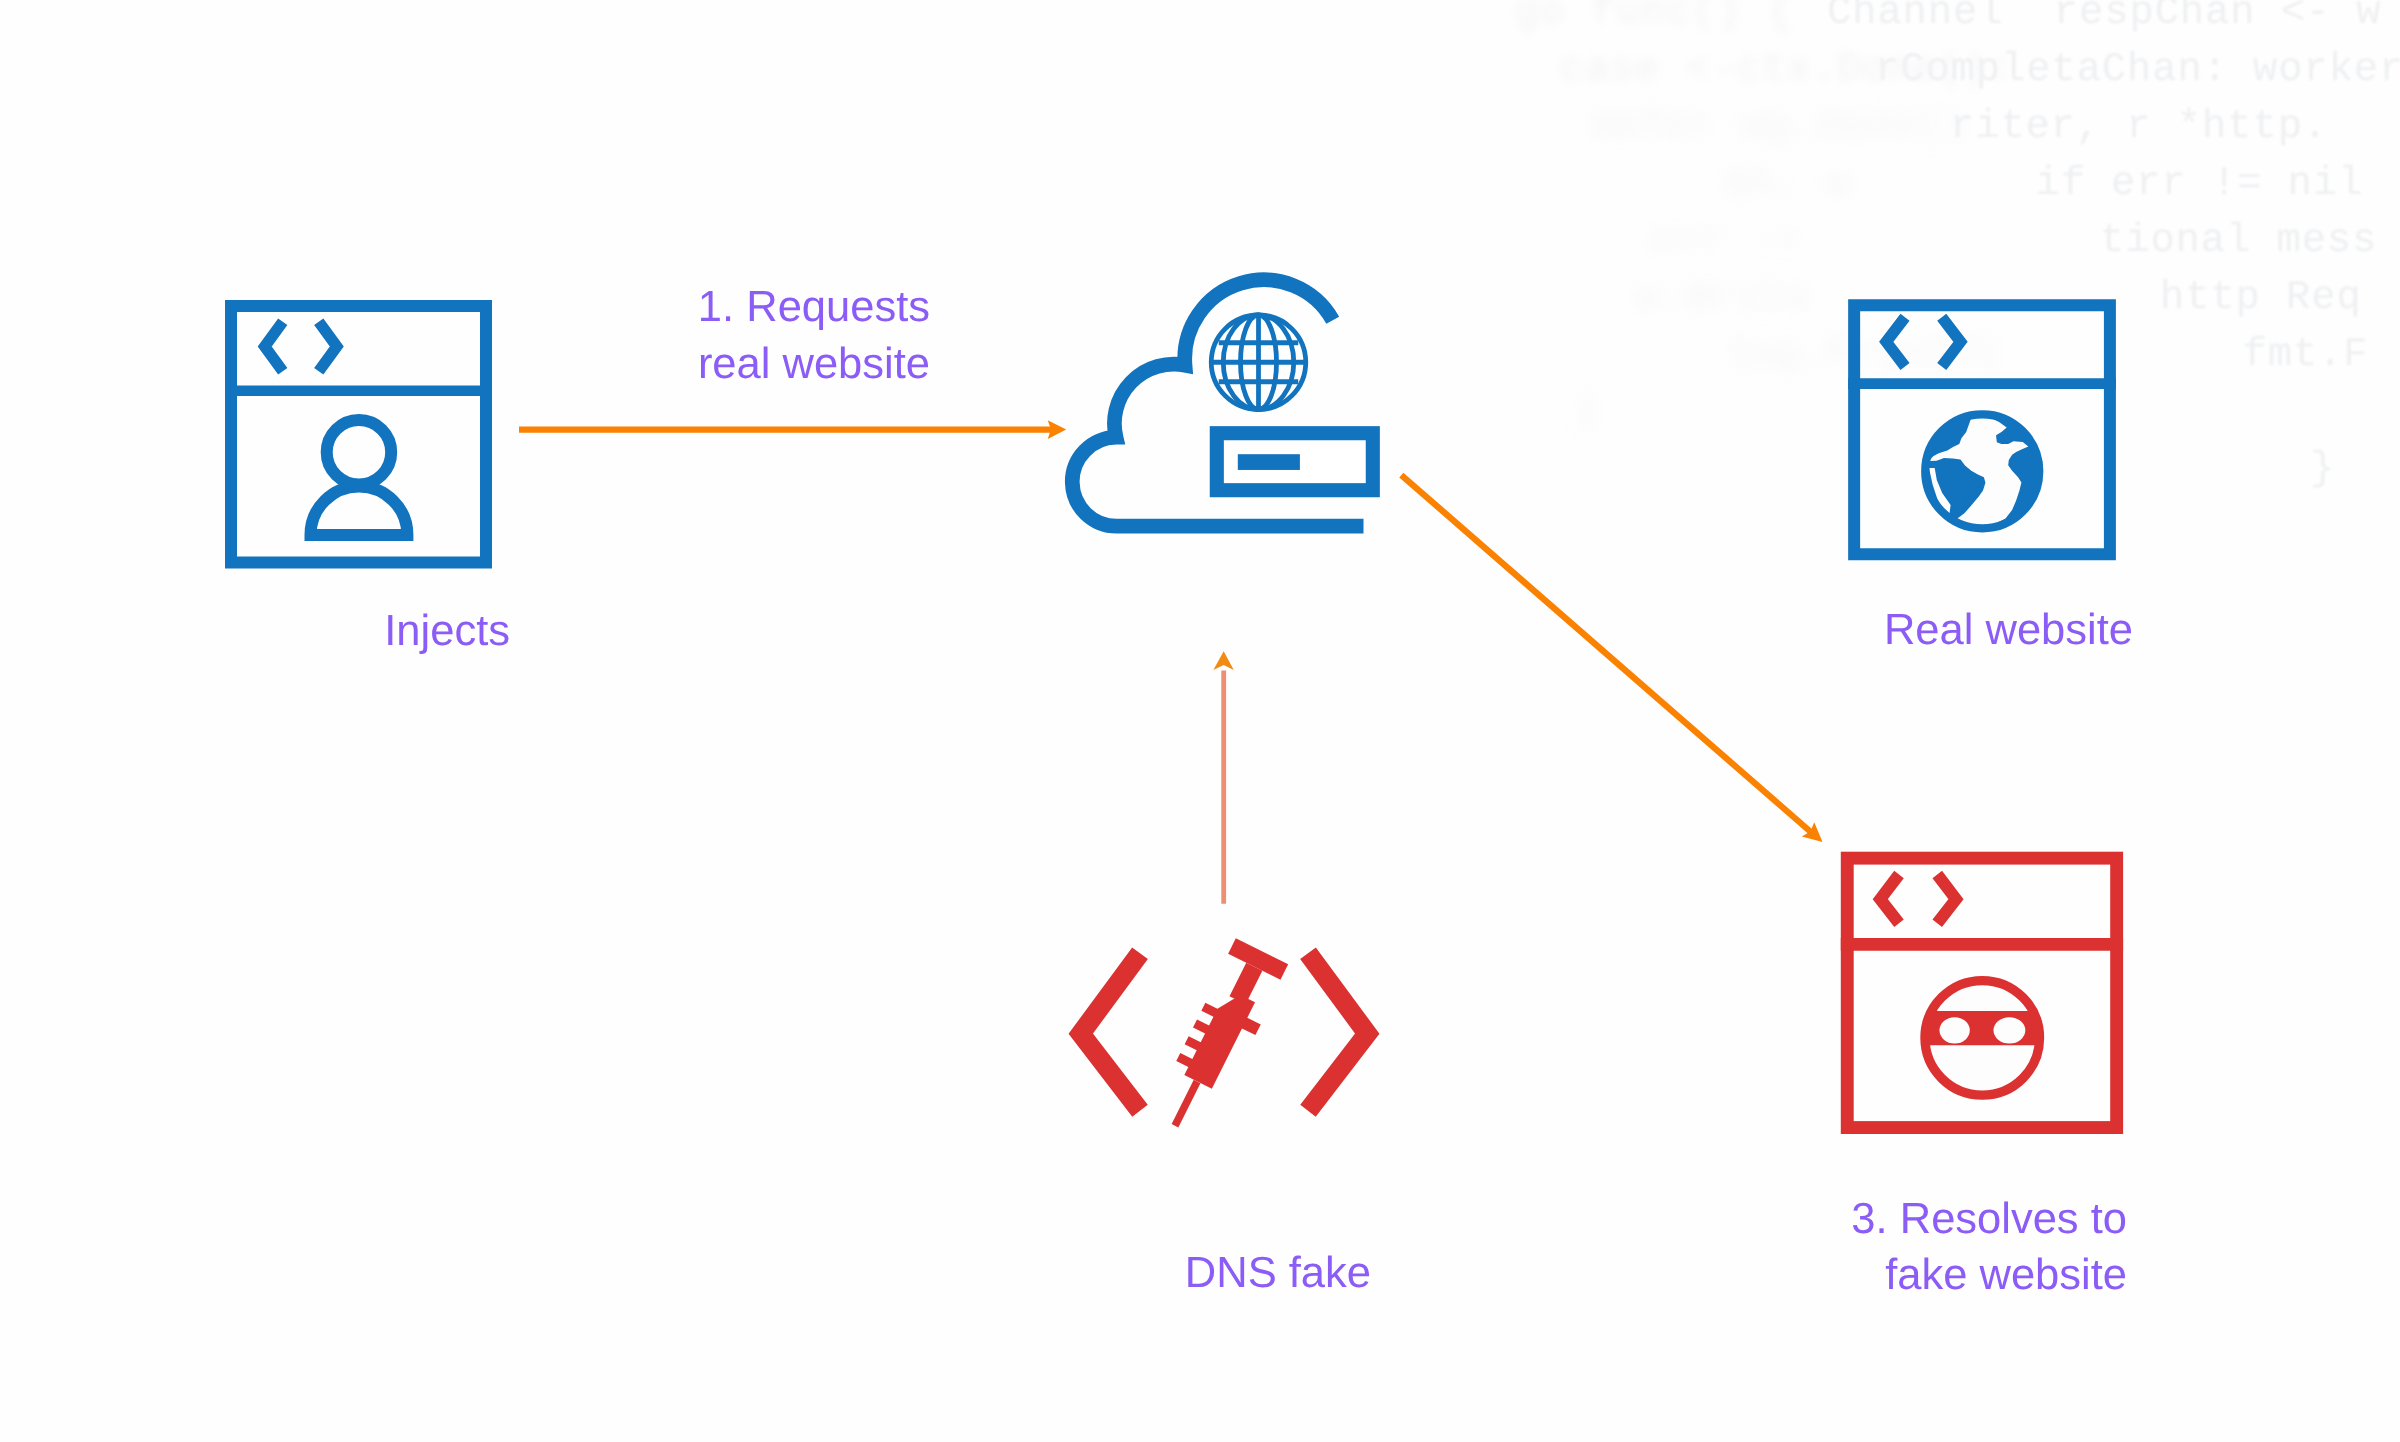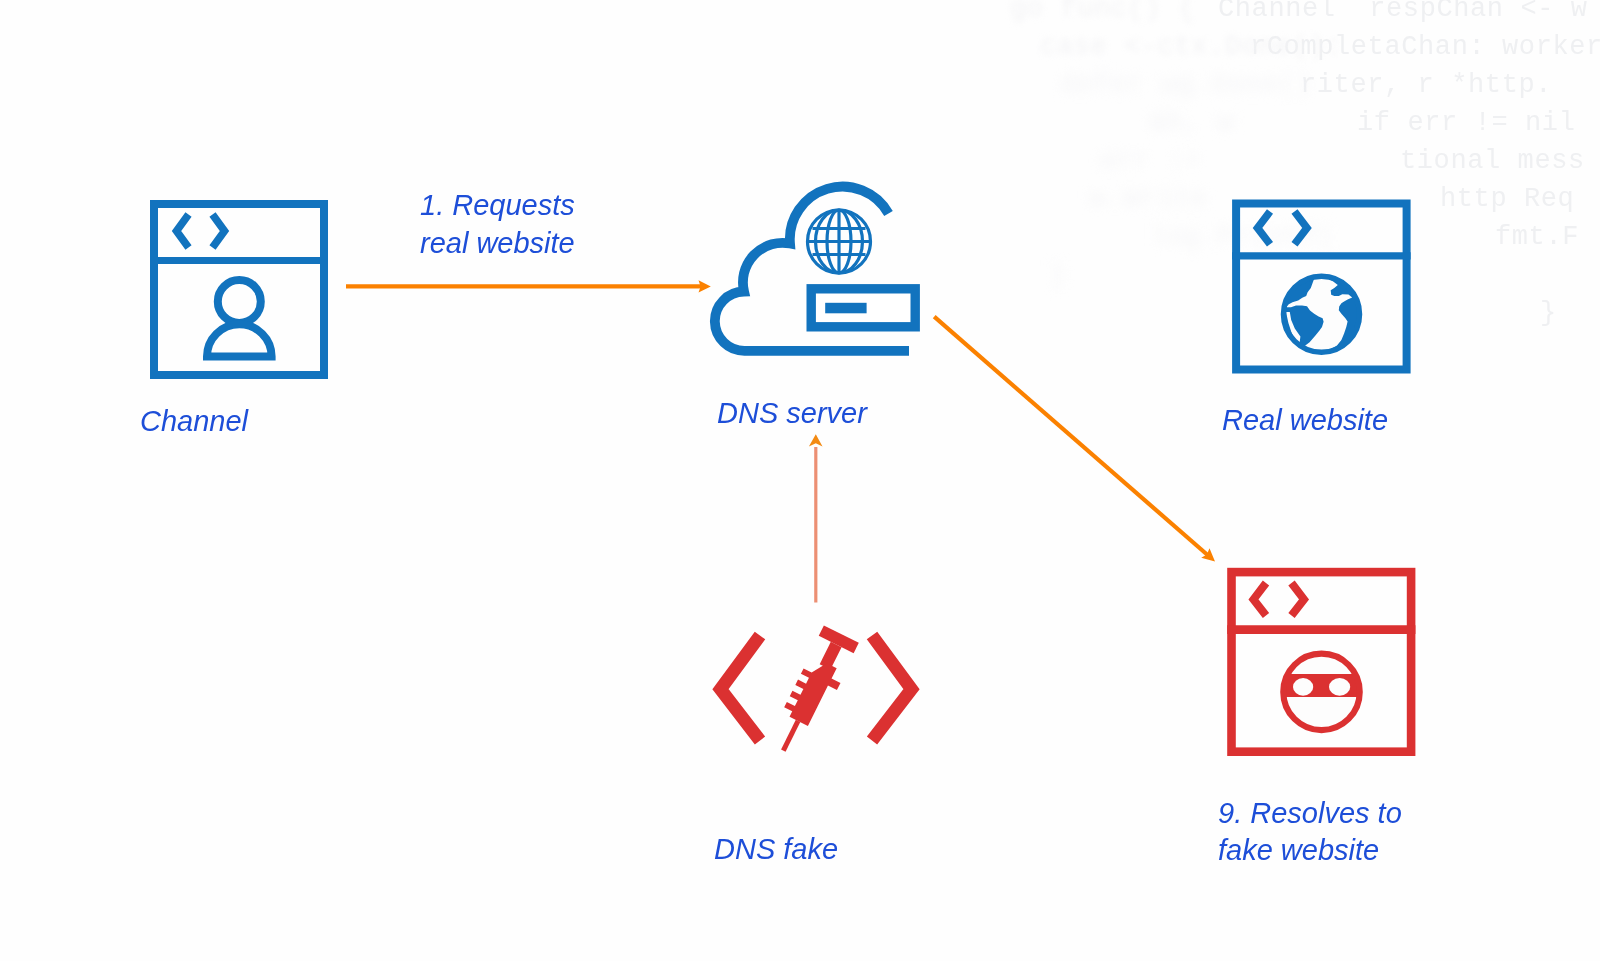--- a/index.html
+++ b/index.html
@@ -6,22 +6,22 @@
   html,body{margin:0;padding:0;}
   body{width:1600px;height:961px;overflow:hidden;background:#ffffff;
        font-family:"Liberation Sans",sans-serif;}
   #stage{position:relative;width:1600px;height:961px;background:#fefefe;}
   .bgcode{position:absolute;color:#eff0f2;font-family:"Liberation Mono",monospace;
           font-size:27px;line-height:38px;white-space:pre;letter-spacing:0.6px;
           filter:blur(0.6px);}
   .bgcode.soft{color:#f4f4f6;filter:blur(3.2px);}
   .bgcode.softer{color:#f5f5f7;filter:blur(6px);}
   svg.layer{position:absolute;left:0;top:0;width:1600px;height:961px;}
-  .lbl{position:absolute;text-align:left;color:#1d4ed8;font-size:29px;line-height:37px;
-       will-change:transform;font-style:italic;}
+  .lbl{position:absolute;text-align:right;color:#8b5cf6;font-size:29px;line-height:37px;
+       will-change:transform;}
 </style>
 </head>
 <body>
 
 <div id="stage">
 
   <div class="bgcode" style="left:1218px;top:-10px">Channel` respChan &lt;- w</div>
   <div class="bgcode" style="left:1250px;top:28px">rCompletaChan: worker</div>
   <div class="bgcode" style="left:1300px;top:66px">riter, r *http.</div>
   <div class="bgcode" style="left:1357px;top:104px">if err != nil</div>
@@ -147,24 +147,23 @@
     <g>
       <line x1="934.2" y1="316.7" x2="1207.6" y2="555" stroke="#fb8100" stroke-width="4.2"></line>
       <path d="M1201.2,557.7 L1215,561.4 L1209.5,548.2 L1206.9,554.4 z" fill="#fb8100"></path>
     </g>
     <g>
       <line x1="815.8" y1="602.5" x2="815.8" y2="447" stroke="#ec8f73" stroke-width="3.2"></line>
       <path d="M808.9,446.6 L815.8,434.2 L822.5,446.6 L815.8,443.3 z" fill="#f38a13"></path>
     </g>
   </svg>
 
-  <div class="lbl" style="left:139.5px;top:402.7px;width:200px">Channel</div>
-  <div class="lbl" style="left:717px;top:394.5px;width:200px">DNS server</div>
+  <div class="lbl" style="left:139.5px;top:402.7px;width:200px">Injects</div>
   <div class="lbl" style="left:1221.5px;top:402.1px;width:200px">Real website</div>
 
   <div class="lbl" style="left:419.5px;top:187.2px;width:200px">1. Requests</div>
   <div class="lbl" style="left:419.5px;top:224.5px;width:200px">real website</div>
 
   <div class="lbl" style="left:713.7px;top:831.2px;width:200px">DNS fake</div>
 
-  <div class="lbl" style="left:1218px;top:794.6px;width:200px">9. Resolves to</div>
+  <div class="lbl" style="left:1218px;top:794.6px;width:200px">3. Resolves to</div>
   <div class="lbl" style="left:1218px;top:831.6px;width:200px">fake website</div>
 </div>
 
 </body></html>

